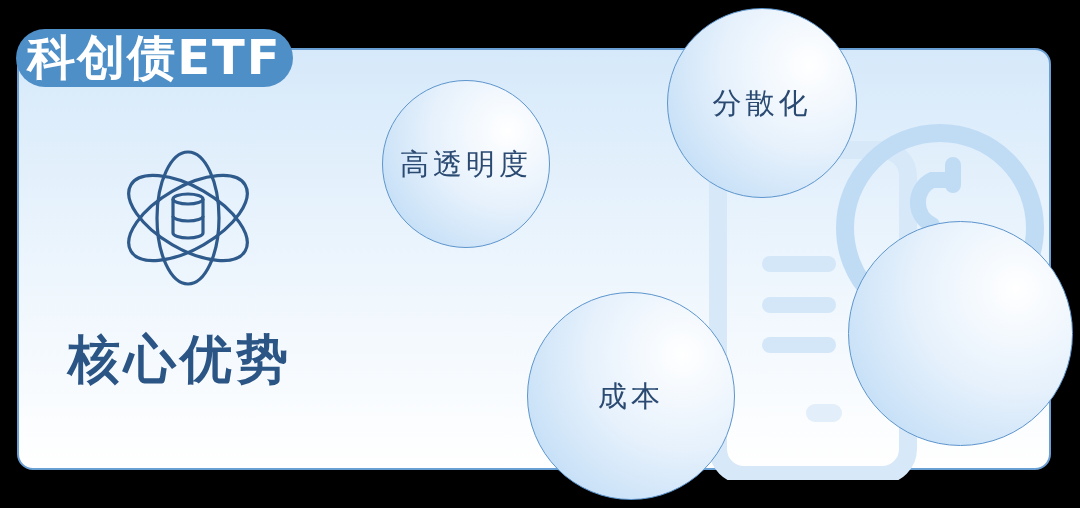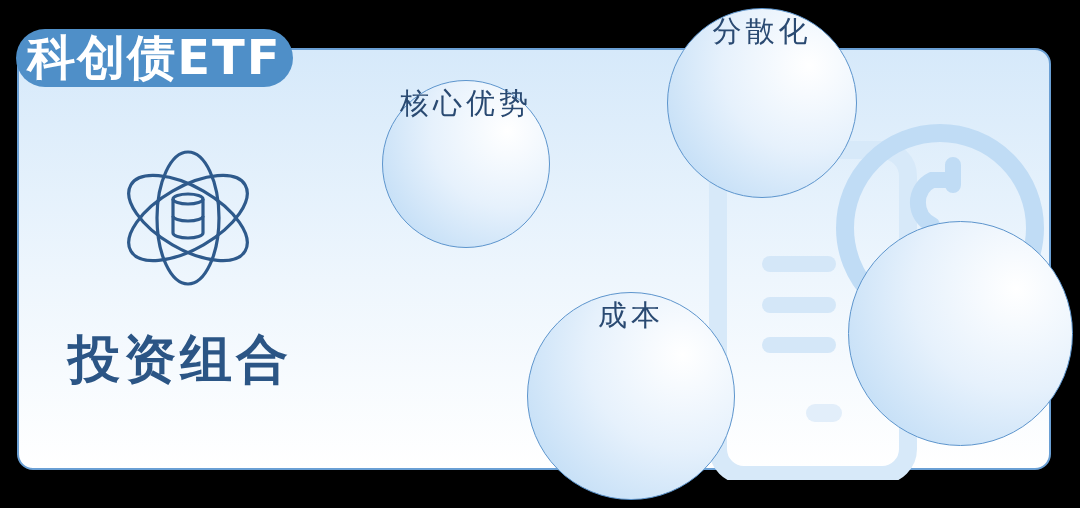--- a/index.html
+++ b/index.html
@@ -23,21 +23,21 @@
     }
     .atom { position: absolute; left: 120px; top: 138px; width: 160px; height: 160px; }
     .title {
       position: absolute; left: 68px; top: 325px; font-size: 52px; font-weight: bold;
       color: #2b5585; letter-spacing: 4px; font-family: "DejaVu Sans", sans-serif;
     }
     .bg-illus { position: absolute; left: 700px; top: 100px; width: 360px; height: 380px; z-index: 1; }
     .bubble {
       position: absolute; border-radius: 50%; border: 1.5px solid #5d95cd;
       background: radial-gradient(circle at 75% 30%, #ffffff 0%, #e6f1fc 45%, #b6d7f4 100%);
-      display: flex; align-items: flex-start; justify-content: center; text-align: center;
+      display: flex; align-items: center; justify-content: center; text-align: center;
       color: #2a4a72; font-family: "DejaVu Serif", serif; font-size: 29px; line-height: 44px;
       letter-spacing: 4px; box-sizing: border-box; z-index: 2;
     }
     .b1 { left: 382px; top: 80px; width: 168px; height: 168px; }
     .b2 { left: 667px; top: 8px; width: 190px; height: 190px; }
     .b3 { left: 527px; top: 292px; width: 208px; height: 208px; }
     .b4 { left: 848px; top: 221px; width: 225px; height: 225px; }
   </style>
 </head>
 <body>
@@ -60,25 +60,25 @@
   <g fill="none" stroke="#2e5a8c" stroke-width="3.2">
     <ellipse cx="68" cy="80" rx="31" ry="66"></ellipse>
     <ellipse cx="68" cy="80" rx="66" ry="31" transform="rotate(30 68 80)"></ellipse>
     <ellipse cx="68" cy="80" rx="66" ry="31" transform="rotate(-30 68 80)"></ellipse>
     <ellipse cx="68" cy="61" rx="15" ry="5"></ellipse>
     <path d="M 53 61 L 53 95 A 15 5 0 0 0 83 95 L 83 61"></path>
     <path d="M 53 78 A 15 5 0 0 0 83 78"></path>
   </g>
 </svg>
 
-<div class="title">投资组合</div>
+<div class="title">核心优势</div>
 
 <div class="bubble b1">
   <div>
-      <div>核心优势</div>
+      <div>高透明度</div>
     </div>
 </div>
 <div class="bubble b2">
   <div>
     <div>分散化</div>
   </div>
 </div>
 <div class="bubble b3">
   <div>
     <div>成本</div>

